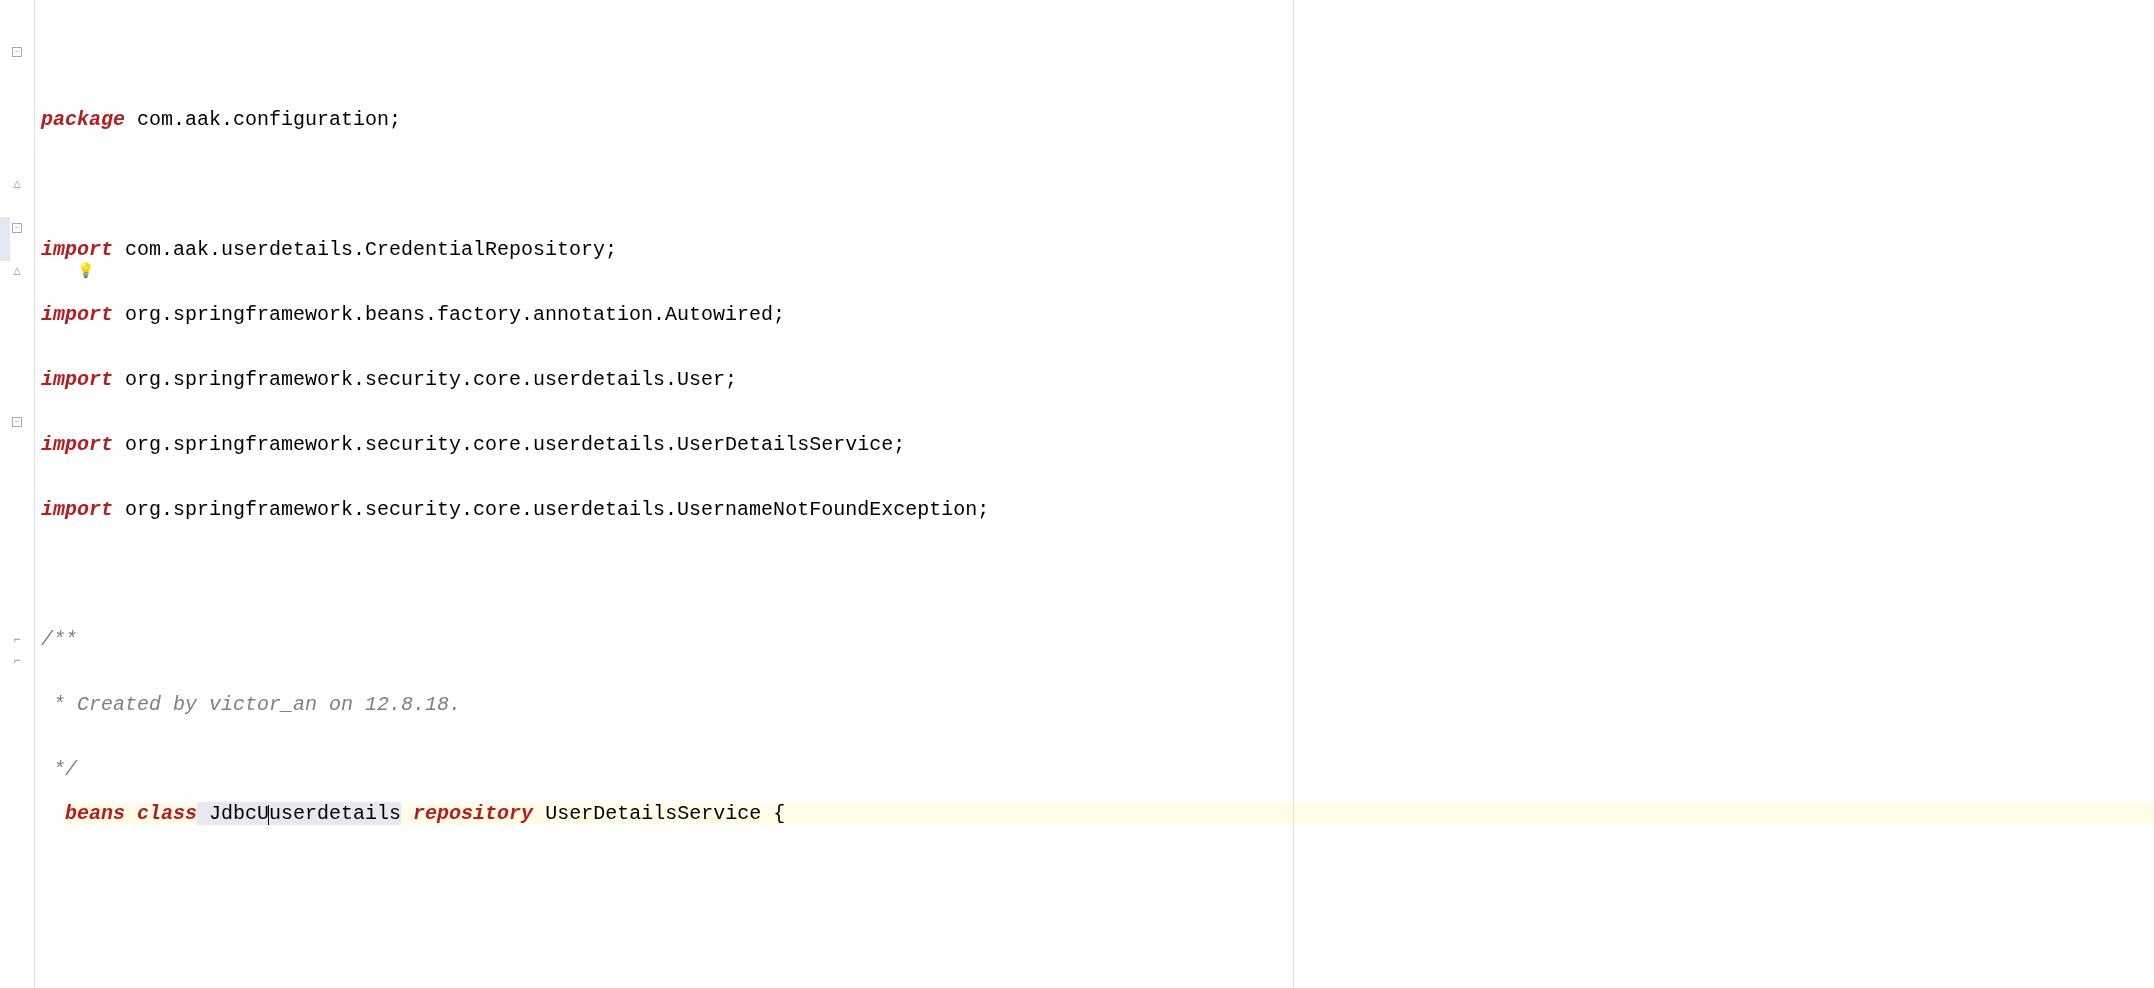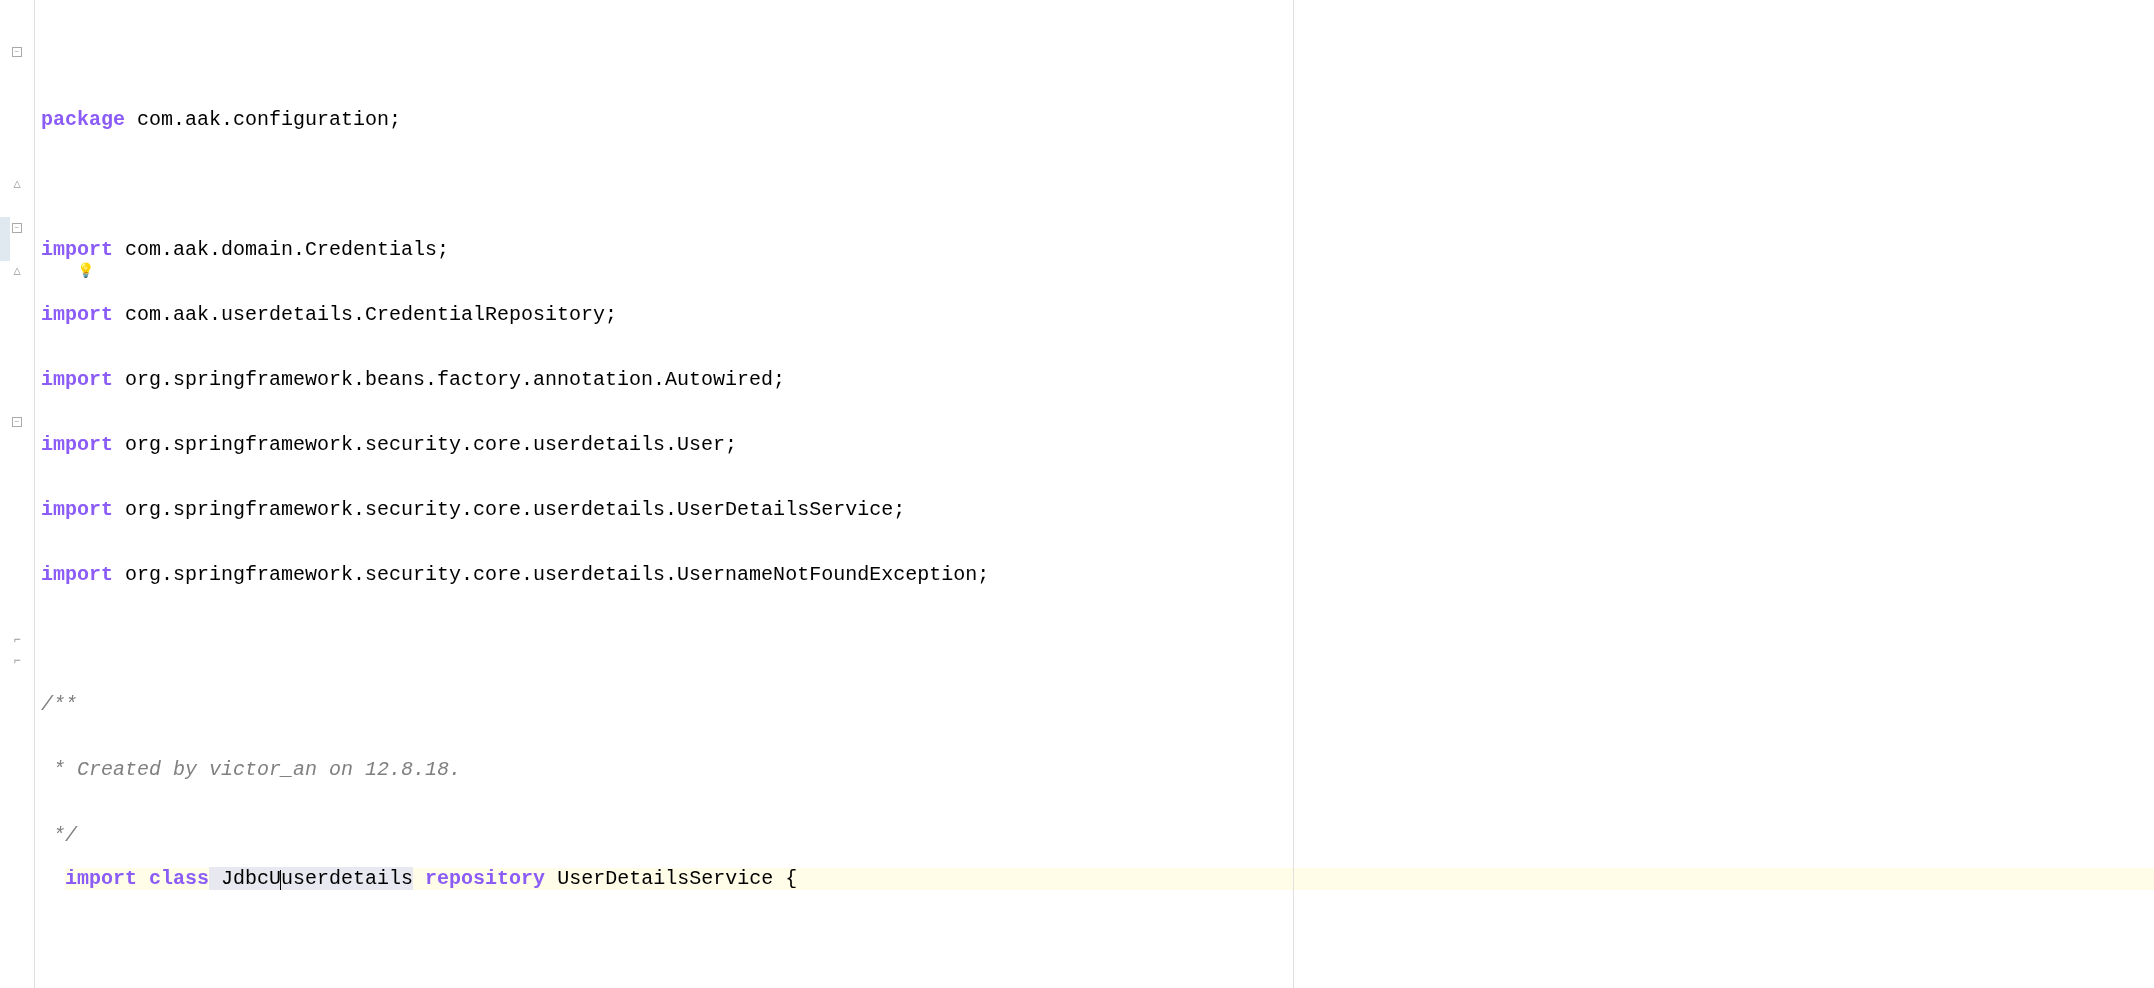--- a/index.html
+++ b/index.html
@@ -49,21 +49,21 @@
       flex: 1;
       padding-left: 6px;
       position: relative;
       white-space: pre;
       line-height: 21.7px;
     }
     .line {
       height: 21.7px;
       white-space: pre;
     }
-    .kw { color: #8b5cf6; font-weight: bold; }
+    .kw { color: #b91c1c; font-weight: bold; font-style: italic; }
     .comment { color: #808080; font-style: italic; }
     .highlight-line {
       background: #fffce8;
       display: inline-block;
       width: 100%;
     }
     .class-name-bg {
       background: #e8e8f0;
       margin-top: 27px;
     }
@@ -118,31 +118,30 @@
   <div class="gutter-icon" style="top: 630px;">⌐</div>
   <div class="gutter-icon" style="top: 651px;">⌐</div>
 </div>
 
 <div class="editor">
   <div class="right-margin"></div>
   <span class="bulb" style="top: 261px;">💡</span>
 
   <div class="line"><span class="kw">package</span><span> com.aak.configuration;</span></div>
   <div class="line"></div>
-  <div class="line"><span class="kw">import</span><span> com.aak.domain.Credentials;</span></div>
   <div class="line"><span class="kw">import</span><span> com.aak.userdetails.CredentialRepository;</span></div>
   <div class="line"><span class="kw">import</span><span> org.springframework.beans.factory.annotation.Autowired;</span></div>
   <div class="line"><span class="kw">import</span><span> org.springframework.security.core.userdetails.User;</span></div>
   <div class="line"><span class="kw">import</span><span> org.springframework.security.core.userdetails.UserDetailsService;</span></div>
   <div class="line"><span class="kw">import</span><span> org.springframework.security.core.userdetails.UsernameNotFoundException;</span></div>
   <div class="line"></div>
   <div class="line"><span class="comment">/**</span></div>
   <div class="line"><span class="comment"> * Created by victor_an on 12.8.18.</span></div>
   <div class="line"><span class="comment"> */</span></div>
-  <div class="line highlight-line"><span class="kw">import class</span><span class="class-name-bg"> JdbcU</span><span class="caret"></span><span class="class-name-bg">userdetails</span><span class="kw"> repository</span><span> UserDetailsService {</span></div>
+  <div class="line highlight-line"><span class="kw">beans class</span><span class="class-name-bg"> JdbcU</span><span class="caret"></span><span class="class-name-bg">userdetails</span><span class="kw"> repository</span><span> UserDetailsService {</span></div>
   <div class="line"></div>
   
   
   
   
   
   
   
   
   

